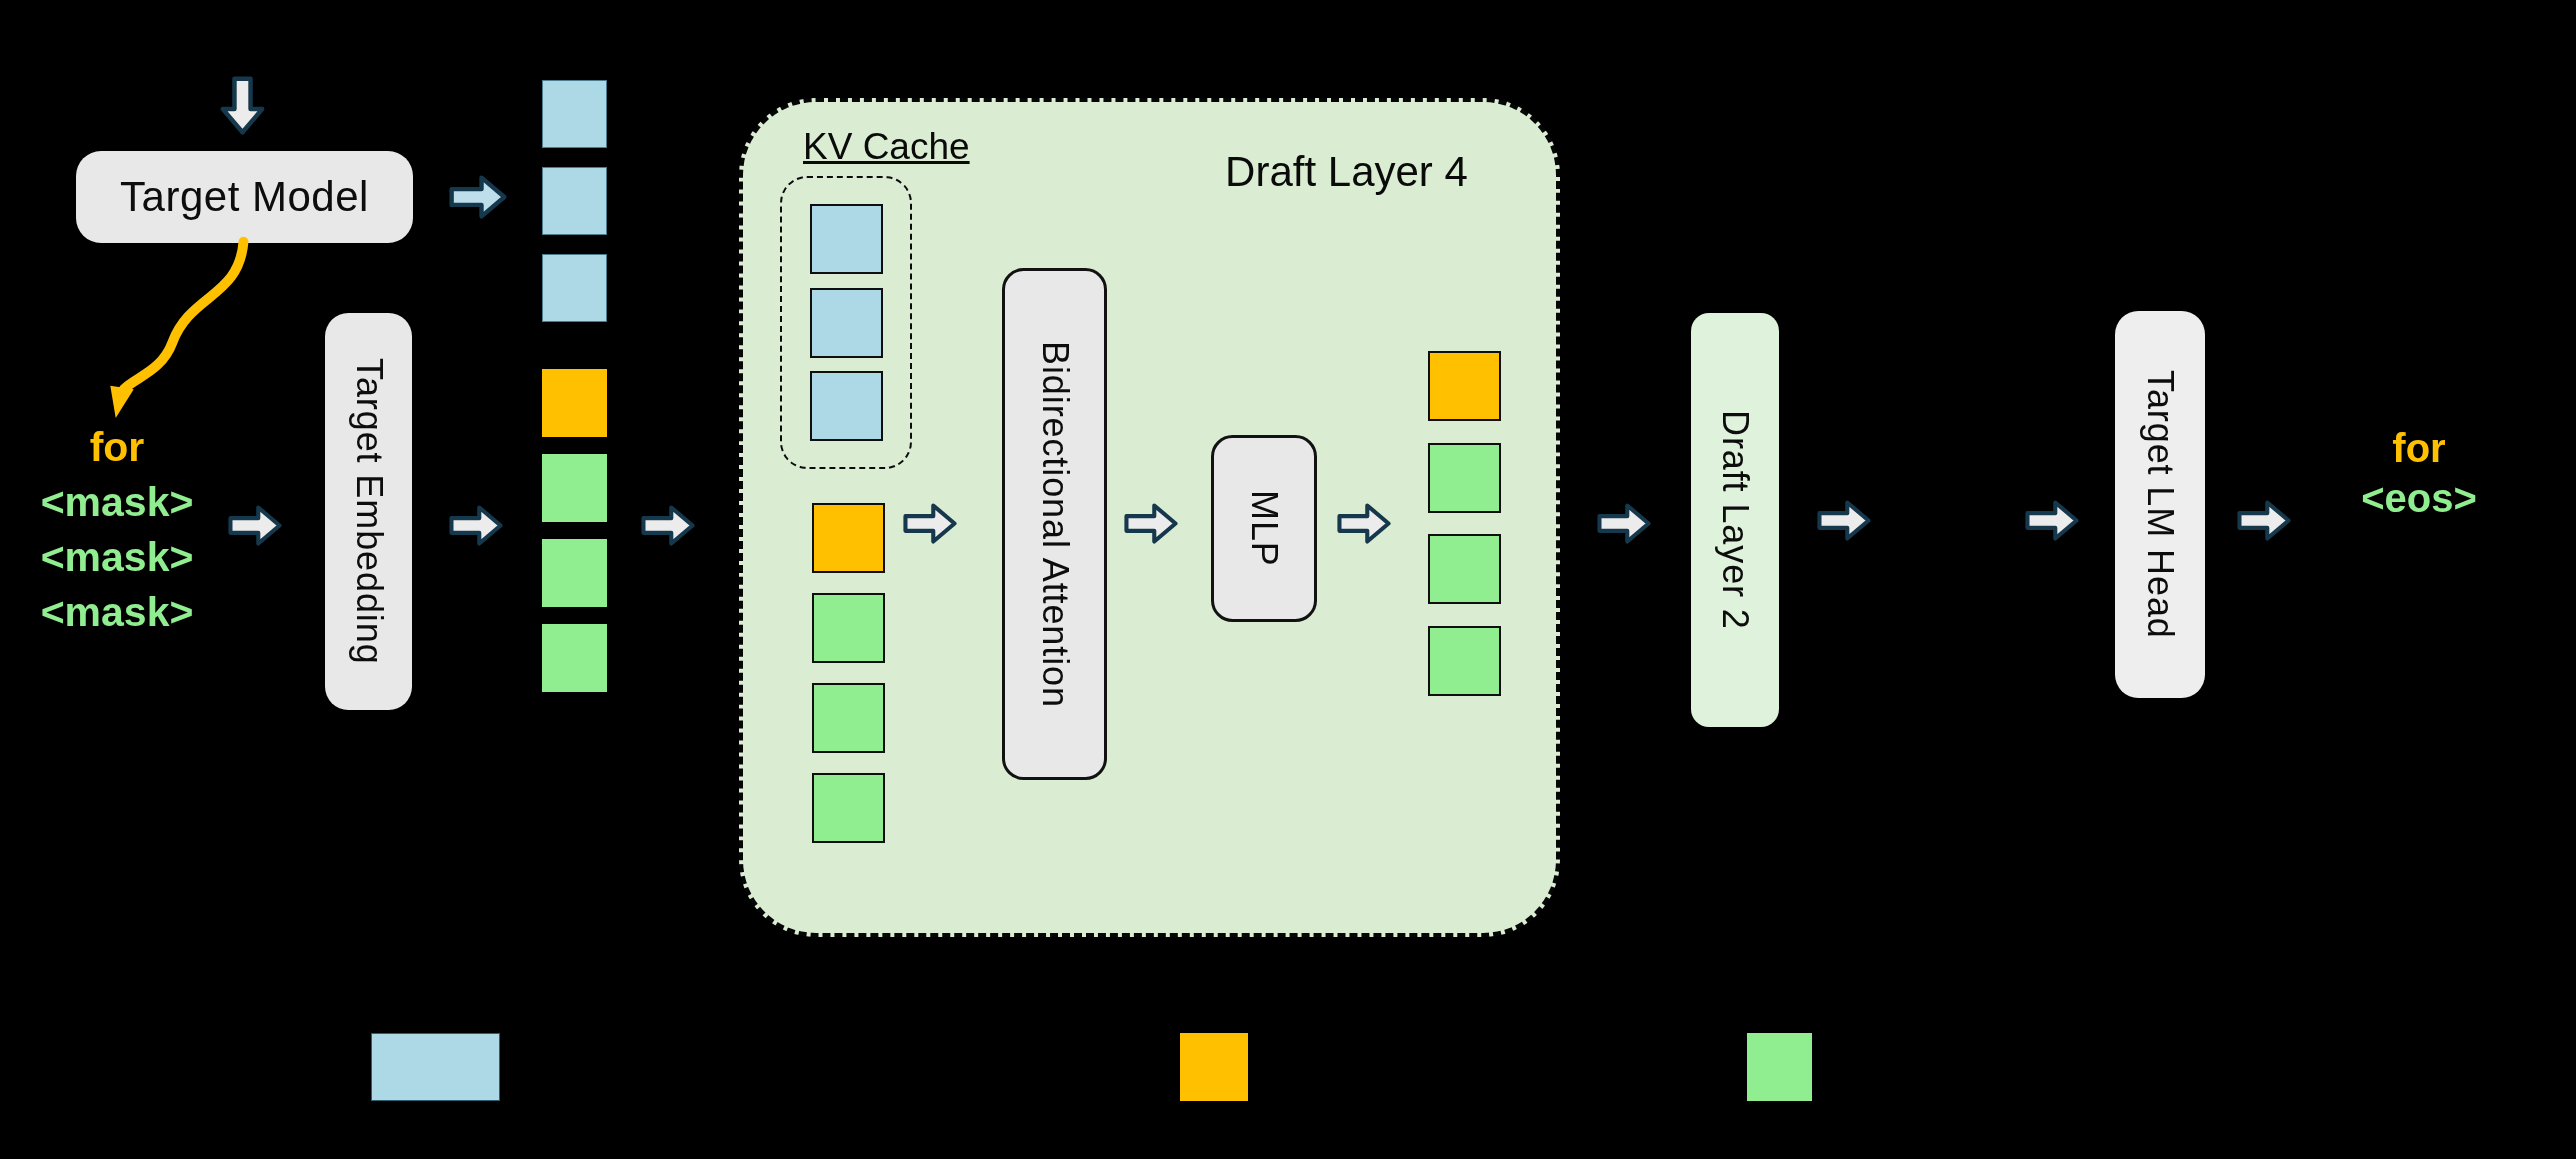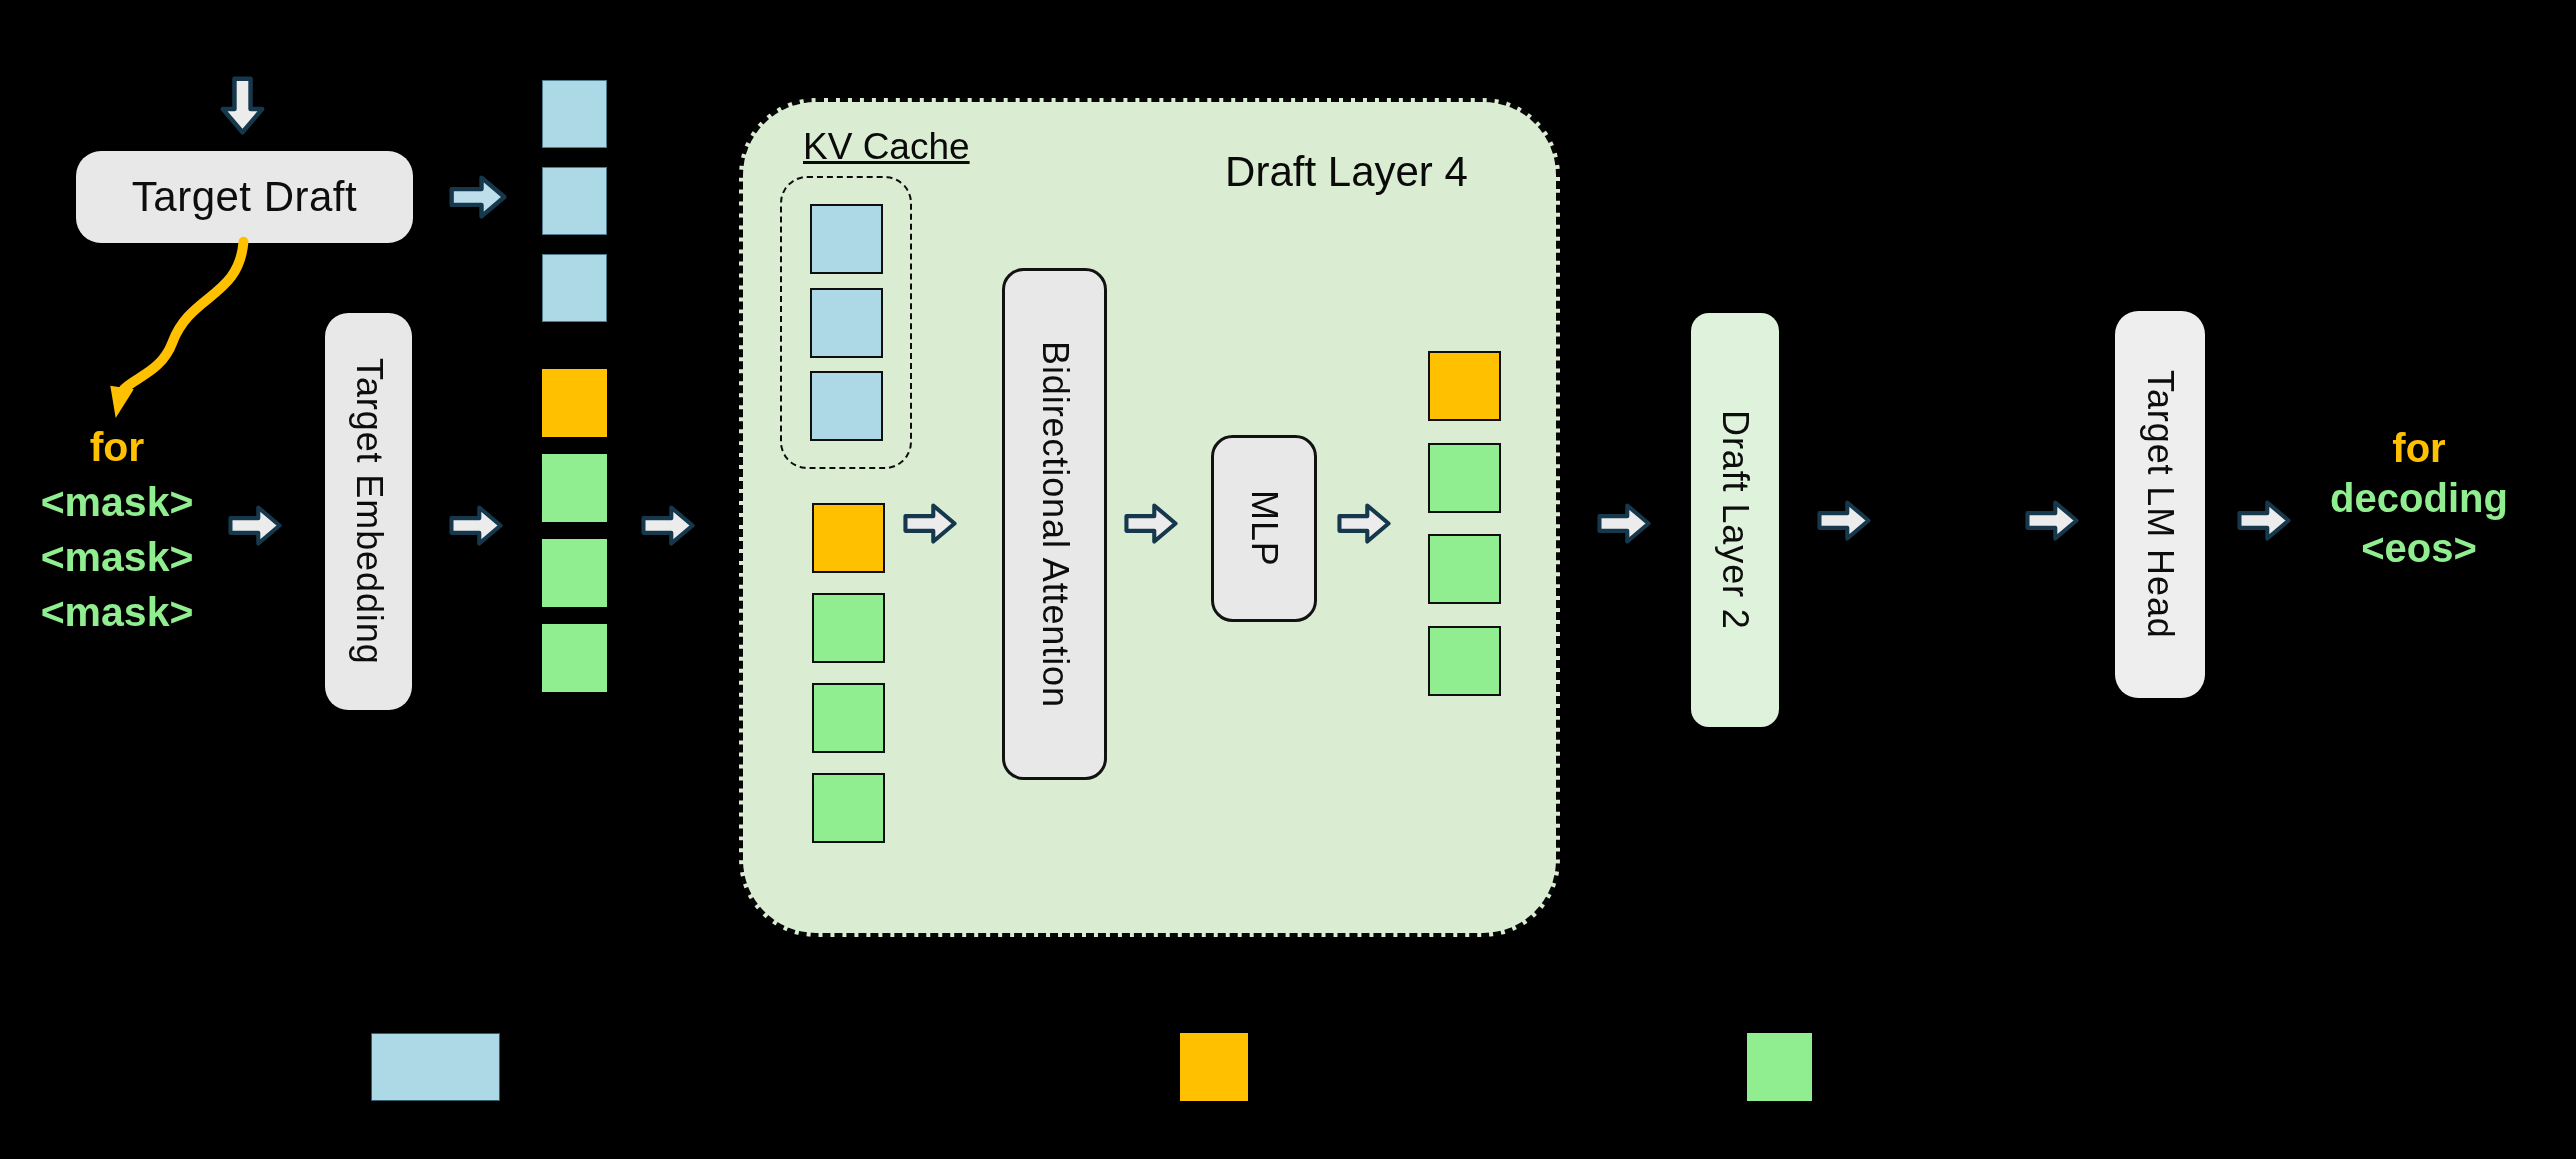--- a/index.html
+++ b/index.html
@@ -69,21 +69,21 @@
 </head>
 <body>
 
 <div id="stage">
 
   <svg class="abs arr" style="left:213px;top:76px;transform:rotate(90deg);" width="59" height="59" viewBox="0 0 66 52">
     <path class="arr-p" d="M3 17 H37 V4 L63 26 L37 48 V35 H3 Z"></path>
   </svg>
 
   <div class="abs gbox" style="left:76px;top:151px;width:337px;height:92px;border-radius:25px;">
-    <span class="hlabel">Target Draft</span>
+    <span class="hlabel">Target Model</span>
   </div>
 
   <svg class="abs arr arr-blue" style="left:449px;top:171px;" width="58" height="52" viewBox="0 0 66 52">
     <path class="arr-p" d="M3 17 H37 V4 L63 26 L37 48 V35 H3 Z"></path>
   </svg>
 
   <svg class="abs" style="left:86px;top:236px;" width="180" height="194" viewBox="0 0 200 215">
     <path d="M 175 6 C 170 68, 116 64, 96 118 C 84 150, 56 156, 42 170" fill="none" stroke="var(--curved_arrow,#FFC000)" stroke-width="11" stroke-linecap="round"></path>
     <path d="M 27 166 L 53 170 L 33 202 Z" fill="var(--curved_arrow,#FFC000)"></path>
   </svg>
@@ -188,21 +188,20 @@
   <div class="abs gbox" style="left:2115px;top:311px;width:90px;height:387px;background:#EFEEEE;">
     <span class="vtext">Target LM Head</span>
   </div>
 
   <svg class="abs arr" style="left:2237px;top:498px;" width="54" height="45" viewBox="0 0 66 52">
     <path class="arr-p" d="M3 17 H37 V4 L63 26 L37 48 V35 H3 Z"></path>
   </svg>
 
   <div class="abs io-text out-text" style="left:2284px;top:423px;width:270px;">
     <div class="t-orange">for</div>
-    <div class="t-green">decoding</div>
     <div class="t-green">&lt;eos&gt;</div>
   </div>
 
   <div class="abs swatch blue" style="left: 371px; top: 1033px; width: 129px; height: 68px; background: rgb(173, 216, 230);"></div>
   <div class="abs swatch" style="left: 1180px; top: 1033px; width: 68px; height: 68px; background: rgb(255, 192, 0);"></div>
   <div class="abs swatch" style="left: 1747px; top: 1033px; width: 65px; height: 68px; background: rgb(144, 238, 144);"></div>
 
 </div>
 
 

